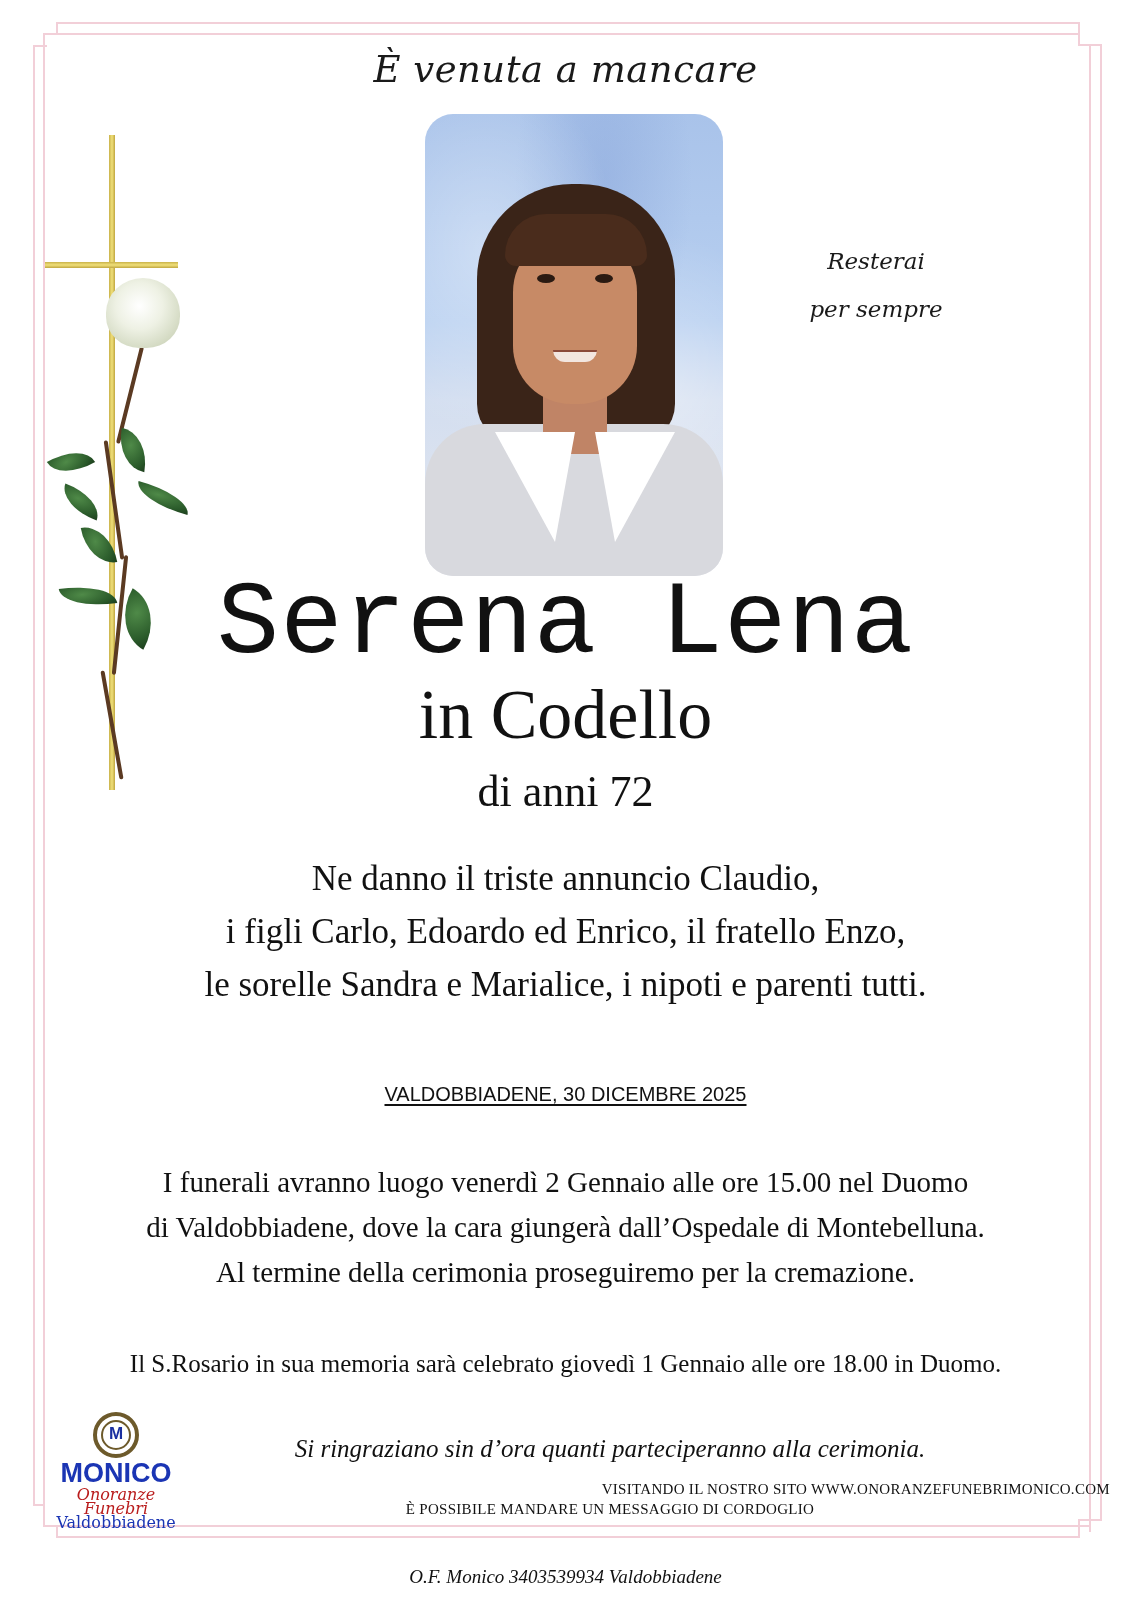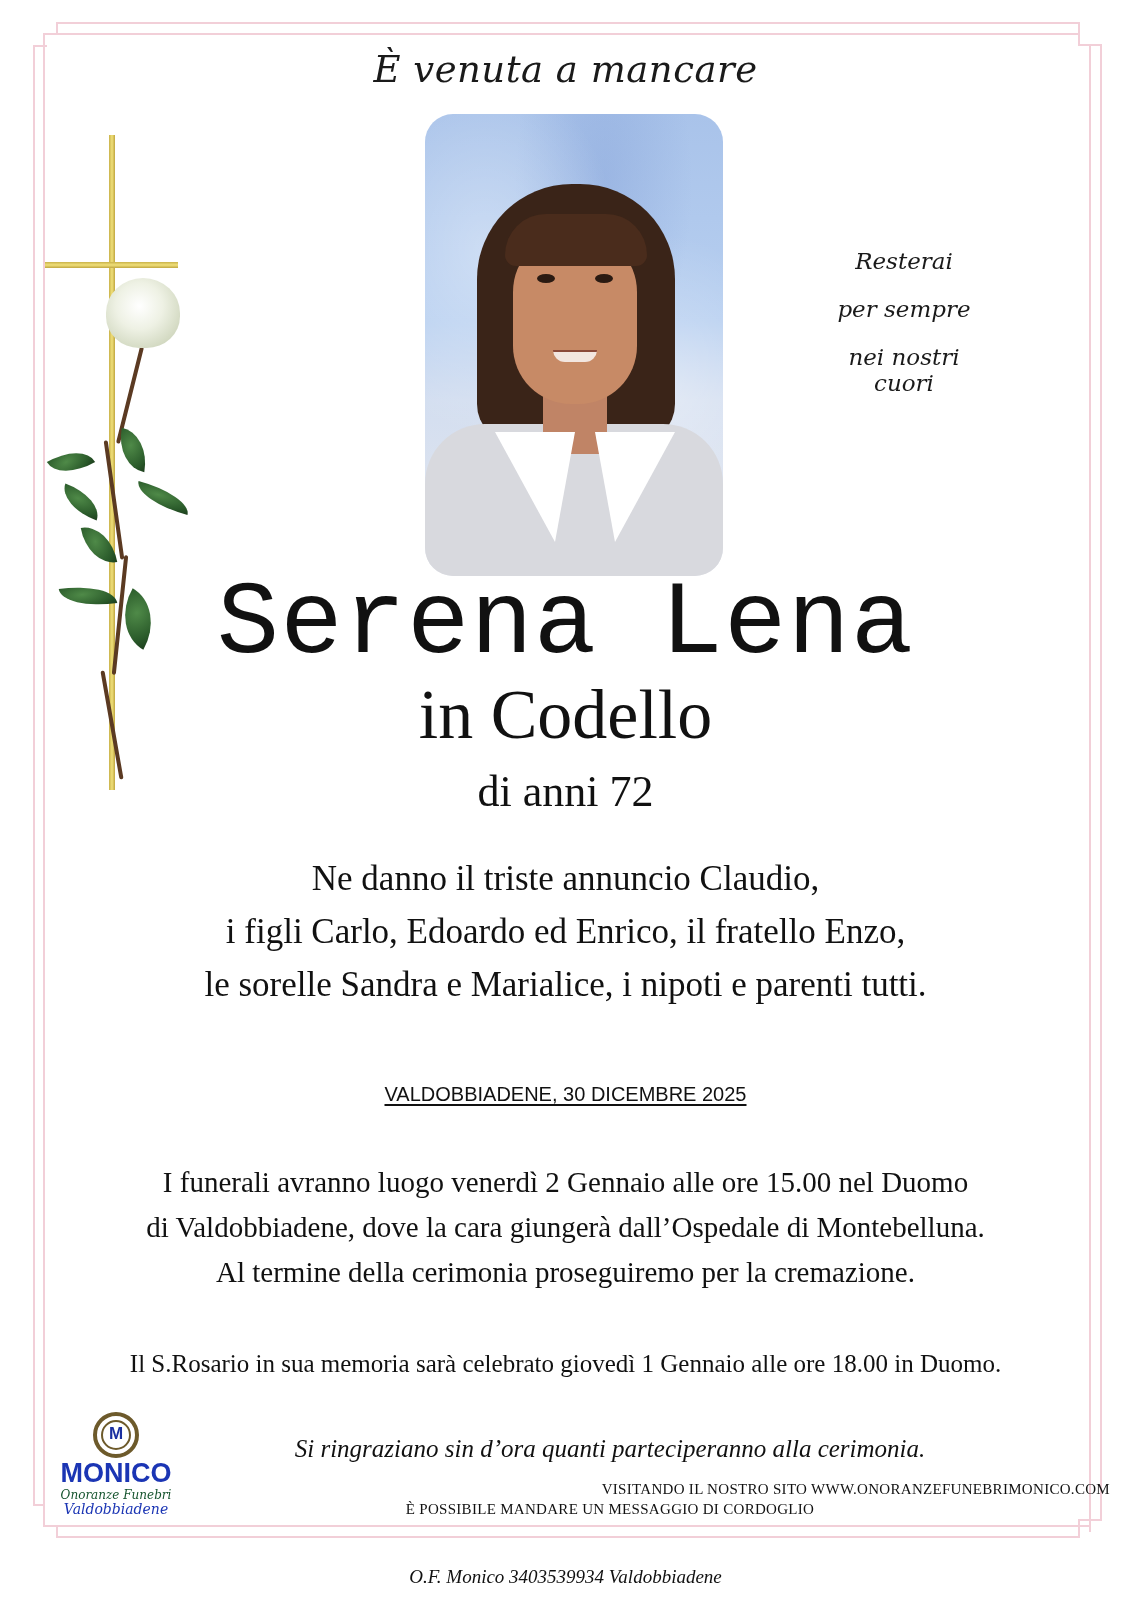--- a/index.html
+++ b/index.html
@@ -26,40 +26,40 @@
   .photo .shirt { position: absolute; left: 0; top: 310px; width: 298px; height: 160px; background: #d8d9de; border-radius: 60px 60px 0 0; }
   .photo .collar-l { position: absolute; left: 70px; top: 318px; width: 0; height: 0; border-left: 60px solid transparent; border-right: 20px solid transparent; border-top: 110px solid #ffffff; }
   .photo .collar-r { position: absolute; left: 170px; top: 318px; width: 0; height: 0; border-left: 20px solid transparent; border-right: 60px solid transparent; border-top: 110px solid #ffffff; }
 
   .cross-v { position: absolute; left: 109px; top: 135px; width: 6px; height: 655px; background: linear-gradient(90deg, #c9b24a, #f0e07a, #c0a640); }
   .cross-h { position: absolute; left: 45px; top: 262px; width: 133px; height: 6px; background: linear-gradient(180deg, #c9b24a, #f0e07a, #c0a640); }
   .rose-head { position: absolute; left: 106px; top: 278px; width: 74px; height: 70px; border-radius: 50% 50% 45% 45%; background: radial-gradient(circle at 45% 40%, #ffffff 0%, #eef1e4 40%, #cfd6bd 80%, #b6c2a0 100%); }
   .stem { position: absolute; width: 4px; background: #5b3a22; border-radius: 2px; }
   .leaf { position: absolute; width: 42px; height: 24px; background: radial-gradient(ellipse at 40% 40%, #4f8a48, #2a5a2a 70%, #1d3e1d); border-radius: 0 100% 0 100%; }
 
-  .quote { position: absolute; left: 820px; width: 168px; text-align: center; font-family: "DejaVu Serif", serif; font-style: italic; font-size: 23px; color: #1a1a1a; }
+  .quote { position: absolute; left: 792px; width: 168px; text-align: center; font-family: "DejaVu Serif", serif; font-style: italic; font-size: 23px; color: #1a1a1a; }
 
   .name { top: 572px; font-family: Liberation Mono, monospace; font-size: 104px; letter-spacing: 1px; line-height: 1; }
   .married { top: 680px; font-family: "Liberation Serif", serif; font-size: 70px; line-height: 1; }
   .age { top: 770px; font-family: "Liberation Serif", serif; font-size: 44px; line-height: 1; }
 
   .family { top: 852px; font-family: "Liberation Serif", serif; font-size: 35px; line-height: 53px; }
 
   .placedate { top: 1083px; font-family: "Liberation Sans", sans-serif; font-size: 20px; }
   .placedate span { text-decoration: underline; text-underline-offset: 3px; }
 
   .funeral { top: 1160px; font-family: "Liberation Serif", serif; font-size: 29px; line-height: 45px; }
   .rosary { top: 1350px; font-family: "Liberation Serif", serif; font-size: 25px; }
 
   .logo { position: absolute; left: 46px; top: 1410px; width: 140px; height: 115px; text-align: center; }
   .logo .wreath { margin: 2px auto 0; width: 46px; height: 46px; border-radius: 50%; border: 4px solid #6d5a2b; box-sizing: border-box; display: flex; align-items: center; justify-content: center; }
   .logo .wreath span { display: inline-block; width: 26px; height: 26px; border-radius: 50%; background: #fff; border: 2px solid #6d5a2b; color: #1a2fa0; font-family: "Liberation Sans", sans-serif; font-weight: bold; font-size: 17px; line-height: 24px; }
   .logo .brand { font-family: "Liberation Sans", sans-serif; font-weight: bold; font-size: 27px; color: #1b35b4; line-height: 30px; letter-spacing: 0px; }
-  .logo .sub { font-family: "DejaVu Serif", serif; font-style: italic; font-size: 12px; color: #14532d; line-height: 14px; }
-  .logo .town { font-family: "DejaVu Serif", serif; font-style: italic; font-size: 14px; color: #1b35b4; line-height: 14px; }
+  .logo .sub { font-family: "DejaVu Serif", serif; font-style: italic; font-size: 16px; color: #b91c1c; line-height: 14px; }
+  .logo .town { font-family: "DejaVu Serif", serif; font-size: 16px; color: #1b35b4; line-height: 14px; }
 
   .thanks { top: 1435px; font-family: "Liberation Serif", serif; font-style: italic; font-size: 25px; padding-left: 0; }
   .site1 { top: 1481px; font-family: "Liberation Serif", serif; font-size: 15px; letter-spacing: 0.3px; }
   .site2 { top: 1501px; font-family: "Liberation Serif", serif; font-size: 15px; letter-spacing: 0.3px; }
   .contact { top: 1566px; font-family: "Liberation Serif", serif; font-style: italic; font-size: 19px; }
 </style>
 </head>
 <body>
 
 <div>
@@ -115,21 +115,20 @@
   <div class="face"></div>
   <div class="fringe"></div>
   <div class="eye" style="left:112px;"></div>
   <div class="eye" style="left:170px;"></div>
   <div class="mouth"></div>
 </div>
 
 <div class="quote" style="top:248px;">
   <div style="height:48px;">Resterai</div>
   <div style="height:48px;">per sempre</div>
-  <div>nei nostri cuori</div>
 </div>
 
 <div class="center name">Serena Lena</div>
 <div class="center married">in Codello</div>
 <div class="center age">di anni 72</div>
 
 <div class="center family">
   <div>Ne danno il triste annuncio Claudio,</div>
   <div>i figli Carlo, Edoardo ed Enrico, il fratello Enzo,</div>
   <div>le sorelle Sandra e Marialice, i nipoti e parenti tutti.</div>

